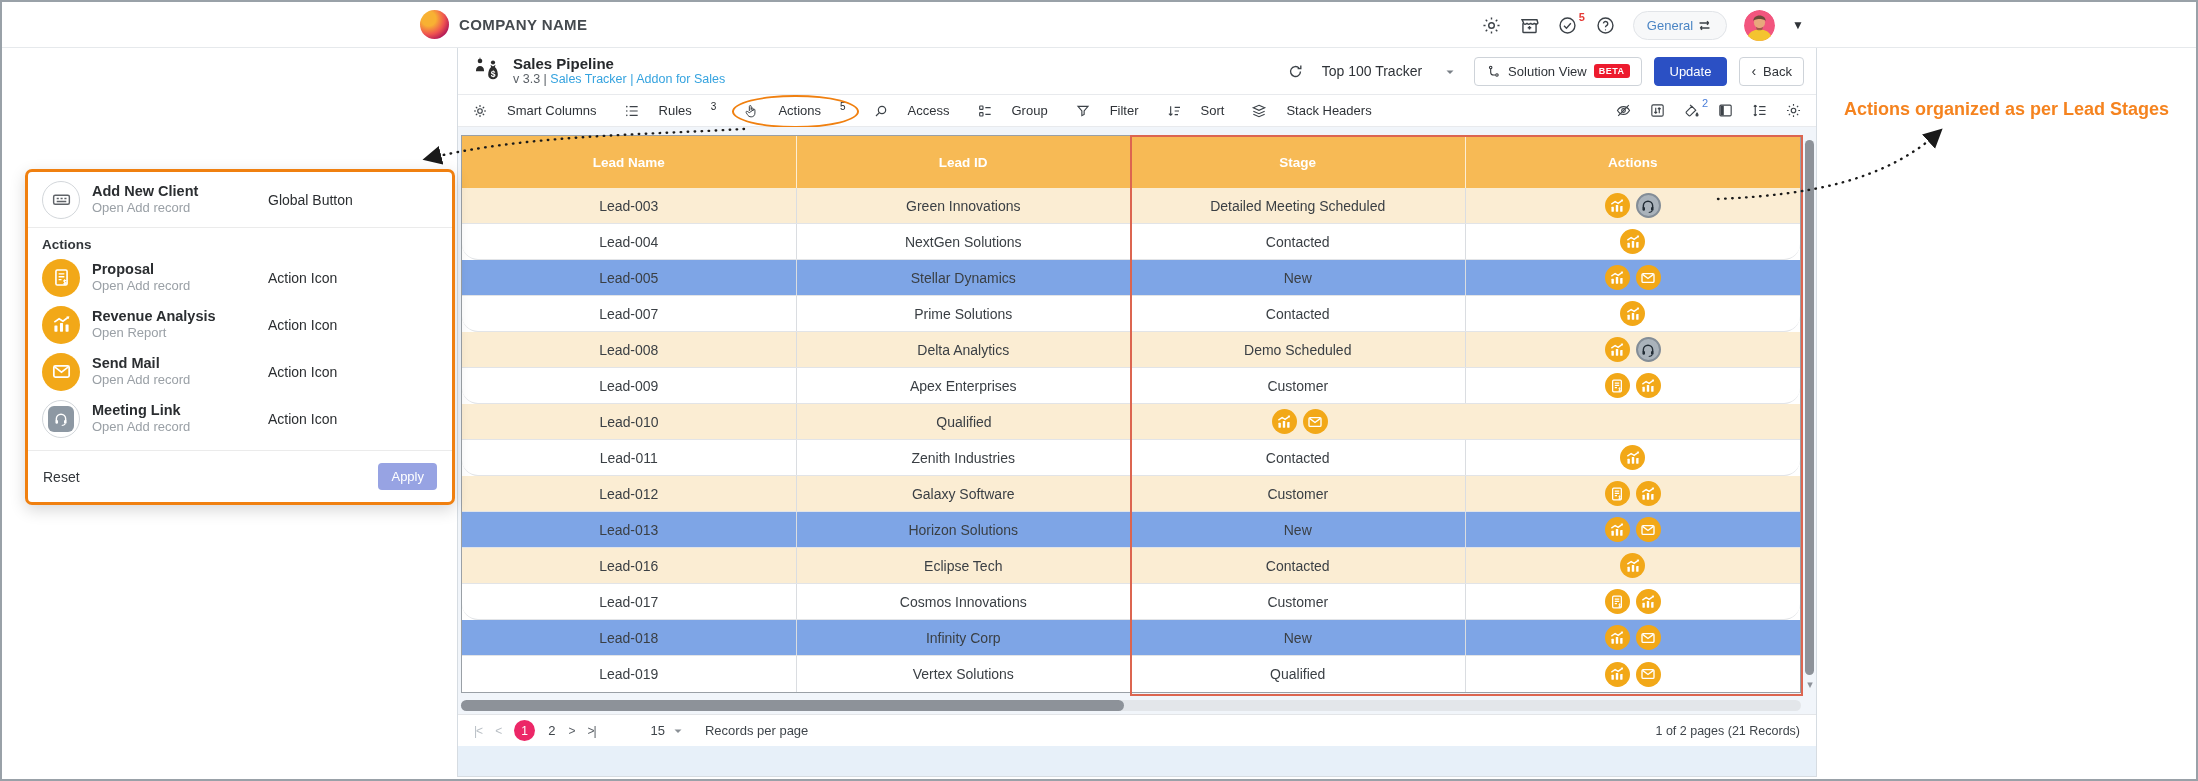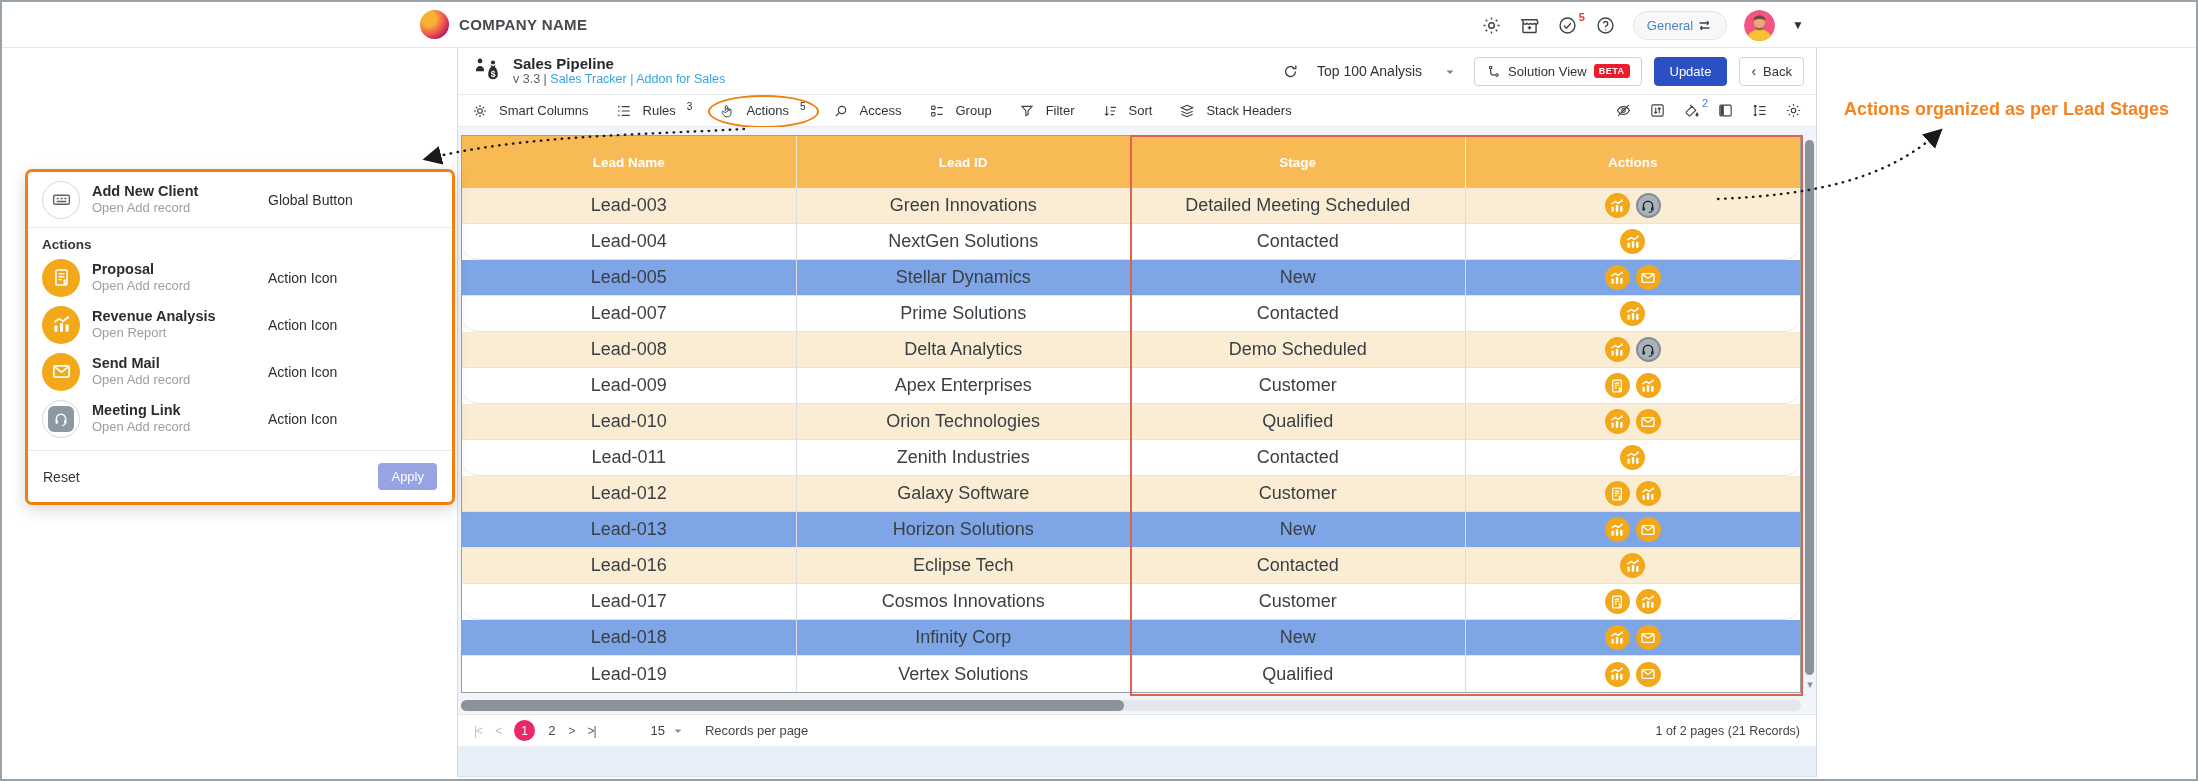--- a/index.html
+++ b/index.html
@@ -50,41 +50,41 @@
   .btn-outline .bic { width:15px; height:15px; color:#2f3338; }
   .btn-outline .bic svg { width:15px; height:15px; }
   .beta { background:#ed1b2e; color:#fff; font-size:9px; font-weight:bold; letter-spacing:.5px;
           padding:2px 5px; border-radius:3px; }
   .btn-update { background:#2b50c4; color:#fff; border:1px solid #2b50c4; padding:6px 15px; }
   .chev { font-size:14px; line-height:10px; }
 
   
   .app-toolbar { position:absolute; left:0; top:47px; width:100%; height:32px; background:#fff;
                  border-bottom:1px solid #e8eaed; display:flex; align-items:center; padding:0 14px; gap:27px; }
-  .tl-item { display:flex; align-items:center; gap:11px; font-size:13px; color:#2f3338; cursor:pointer; position:relative; }
+  .tl-item { display:flex; align-items:center; gap:19px; font-size:13px; color:#2f3338; cursor:pointer; position:relative; }
   .tl-item .ic { width:16px; height:16px; color:#3c4248; }
   .tl-item .ic svg { width:16px; height:16px; display:block; }
   .tl-item sup { font-size:10px; position:relative; top:-4px; color:#1f2327; }
   .tl-item.highlight::after { content:""; position:absolute; inset:-8px -13px -9px -11px;
                               border:2.5px solid #f08010; border-radius:50%; pointer-events:none; }
   .tl-right { margin-left:auto; display:flex; align-items:center; gap:17px; }
   .tl-right .ic { width:17px; height:17px; color:#3c4248; cursor:pointer; position:relative; }
   .tl-right .ic svg { width:17px; height:17px; display:block; }
   .sup-blue { position:absolute; top:-5px; right:-8px; color:#4a7ed9; font-size:11px; }
 
   
   .content-bg { position:absolute; left:0; top:79px; width:100%; height:587px; background:#f1f5fa; }
   .table-wrap { position:absolute; left:3px; top:87px; width:1340px; border:1px solid #9aa0a6; background:#fff; }
   .t-header { display:flex; height:52px; }
   .t-hcell { width:335px; display:flex; align-items:center; justify-content:center; background:#f7ba55;
              color:#fff; font-weight:bold; font-size:13.5px; border-right:1px solid rgba(255,255,255,.75); }
   .t-hcell:last-child { border-right:none; }
   .t-row { display:flex; height:36px; border-bottom:1px solid #e2e4e7; }
   .t-row:last-child { border-bottom:none; }
-  .t-cell { width:335px; display:flex; align-items:center; justify-content:center; font-size:18px;
+  .t-cell { width:335px; display:flex; align-items:center; justify-content:center; font-size:14px;
             color:#3a3f44; border-right:1px solid #dadde1; }
   .t-cell:last-child { border-right:none; }
   .tone-cream { background:#fbedd3; }
   .tone-white { background:#ffffff;border-radius:16px; }
   .tone-blue  { background:#7ea5e6; }
   .act-ic { width:25px; height:25px; border-radius:50%; margin:0 3px; display:flex; align-items:center;
             justify-content:center; cursor:pointer; }
   .act-ic svg { width:18px; height:18px; }
   .ic-orange { background:#f2a818; }
   .ic-gray { background:#aab3bb; border:2.5px solid #838d97; }
@@ -223,21 +223,21 @@
         </div>
       </div>
       <div class="hdr-right">
         <span class="refresh">
           <svg viewBox="0 0 24 24" fill="none" stroke="currentColor" stroke-width="1.9">
               <path d="M19 12a7 7 0 1 1-2-4.9"></path>
               <path d="M19.5 3.5V8H15"></path>
             </svg>
         </span>
         <span class="records-dd">
-          <span>Top 100 Analysis</span>
+          <span>Top 100 Tracker</span>
           <span class="dd-caret">
             <svg viewBox="0 0 24 24">
                 <path d="M5 9h14l-7 7z" fill="currentColor"></path>
               </svg>
           </span>
         </span>
         <span class="btn btn-outline">
           <span class="bic">
             <svg viewBox="0 0 24 24" fill="none" stroke="currentColor" stroke-width="1.7">
                 <circle cx="7.5" cy="5.5" r="2"></circle>
@@ -505,21 +505,20 @@
                   <rect x="10.4" y="10.5" width="3.2" height="9" rx="0.6" fill="#fff"></rect>
                   <rect x="16.2" y="12" width="3.2" height="7.5" rx="0.6" fill="#fff"></rect>
                   <path d="M4.5 9.5l5-3.5 4 2.5 5.5-4" fill="none" stroke="#fff" stroke-width="1.8"></path>
                   <path d="M20.2 3.3l-3.4.5 2.7 2.5z" fill="#fff"></path>
                 </svg>
               </span>
             </div>
           </div>
           <div class="t-row tone-cream">
             <div class="t-cell">Lead-010</div>
-            <div class="t-cell">Orion Technologies</div>
             <div class="t-cell">Qualified</div>
             <div class="t-cell">
               <span class="act-ic ic-orange">
                 <svg viewBox="0 0 24 24">
                   <rect x="4.6" y="13" width="3.2" height="6.5" rx="0.6" fill="#fff"></rect>
                   <rect x="10.4" y="10.5" width="3.2" height="9" rx="0.6" fill="#fff"></rect>
                   <rect x="16.2" y="12" width="3.2" height="7.5" rx="0.6" fill="#fff"></rect>
                   <path d="M4.5 9.5l5-3.5 4 2.5 5.5-4" fill="none" stroke="#fff" stroke-width="1.8"></path>
                   <path d="M20.2 3.3l-3.4.5 2.7 2.5z" fill="#fff"></path>
                 </svg>

